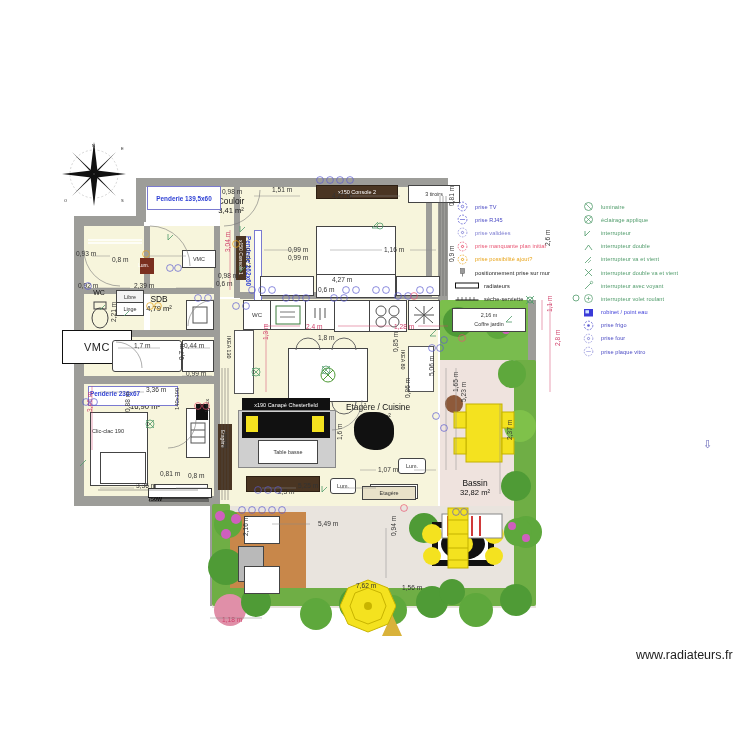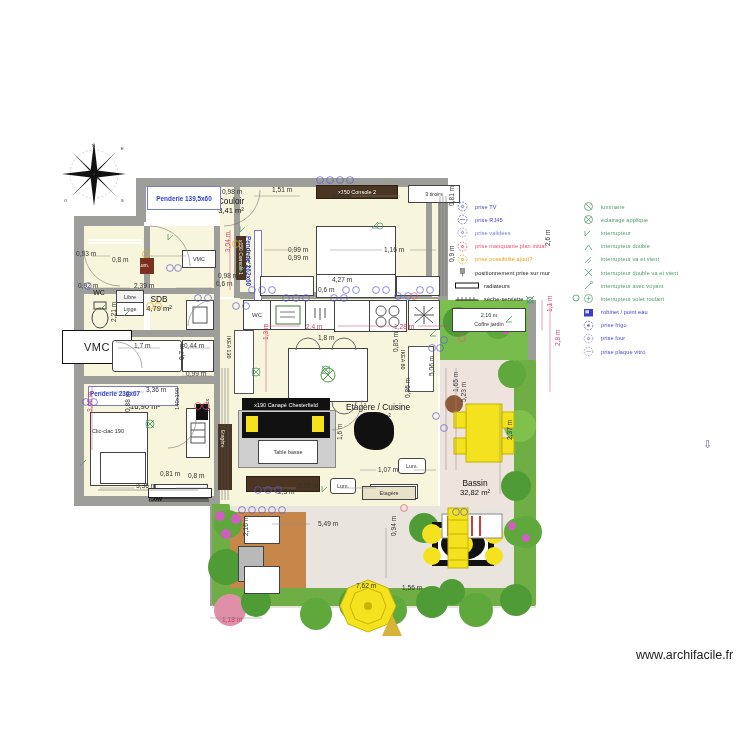--- a/index.html
+++ b/index.html
@@ -824,13 +824,13 @@
             <line x1="3.2" y1="5.5" x2="7.8" y2="5.5" stroke="#8a8ad8" stroke-width="0.6"></line>
           </svg>
       </span>
       <span class="leg-txt" style="color:#4a4ac4;">prise plaque vitro</span>
     </div>
   </div>
 </div>
 
 <div class="arrow-dn">⇩</div>
 
-<div id="site" class="abs nosel">www.archifacile.fr</div>
+<div id="site" class="abs nosel">www.radiateurs.fr</div>
 
 </body></html>

